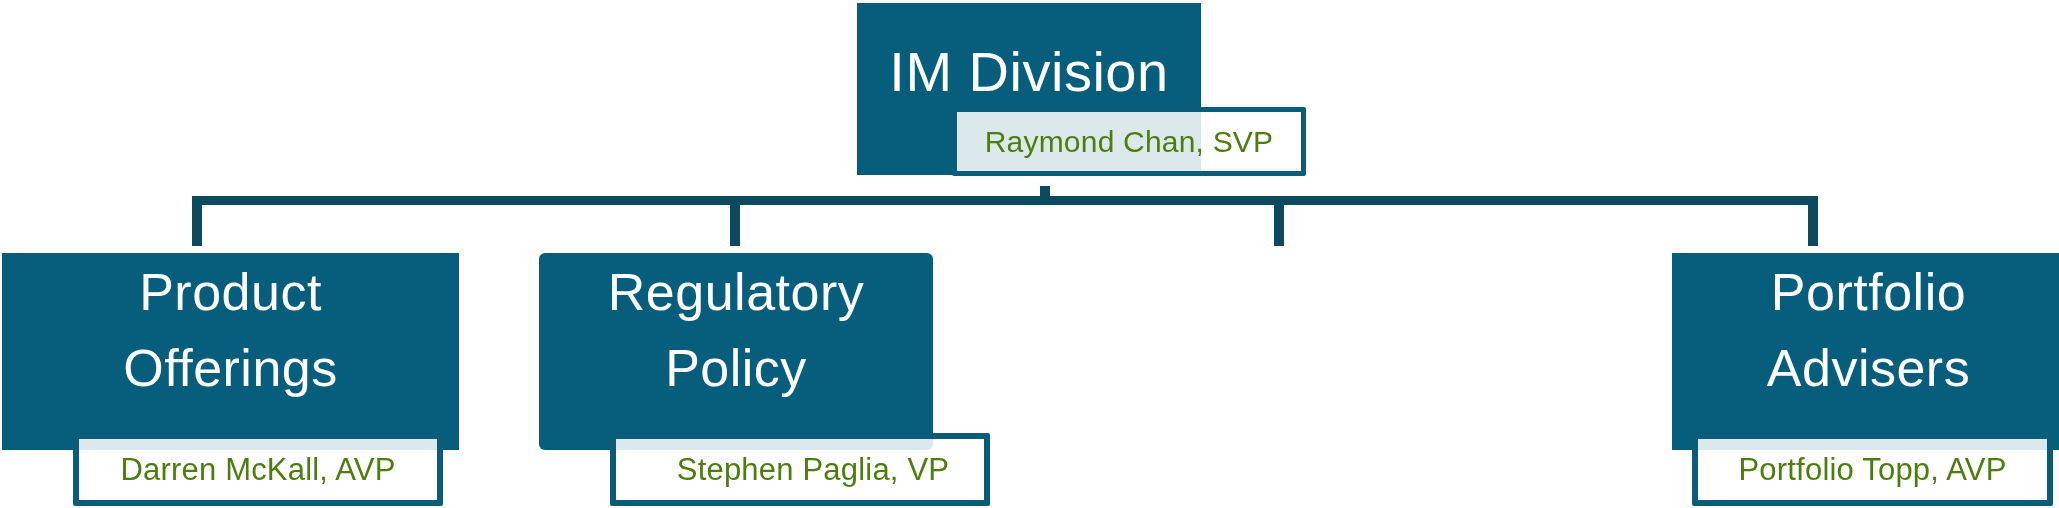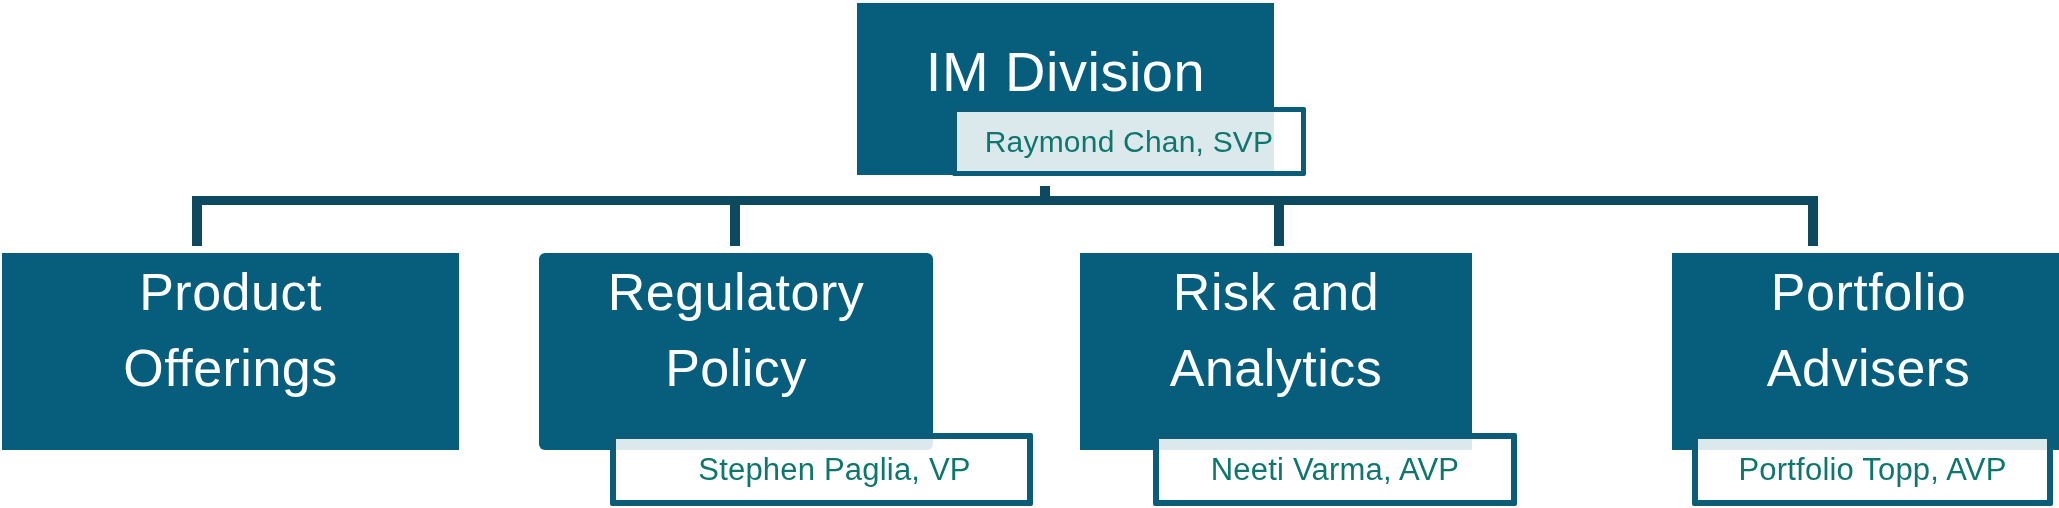--- a/index.html
+++ b/index.html
@@ -36,47 +36,47 @@
     align-items: center;
     justify-content: center;
     text-align: center;
   }
   .node-title {
     white-space: pre-line;
     line-height: 76px;
     font-size: 52px;
     letter-spacing: 0.5px;
   }
-  .node.root { left: 857px; top: 3px; width: 417px; height: 172px; padding-bottom: 34px; box-sizing: border-box; }
+  .node.root { left: 857px; top: 3px; width: 344px; height: 172px; padding-bottom: 34px; box-sizing: border-box; }
   .node.root .node-title { font-size: 56px; line-height: 60px; }
   .node.child { top: 253px; height: 197px; padding-bottom: 43px; box-sizing: border-box; }
   .node.n1 { left: 2px;    width: 457px; }
   .node.n2 { left: 539px;  width: 394px; border-radius: 6px; }
   .node.n3 { left: 1080px; width: 392px; }
   .node.n4 { left: 1672px; width: 393px; }
   
   .name-tag {
     position: absolute;
     background: rgba(255, 255, 255, 0.86);
     border: 6px solid #0a5c79;
     border-radius: 2px;
     box-sizing: border-box;
     display: flex;
     align-items: center;
     justify-content: center;
     text-align: center;
-    color: #0f766e;
+    color: #4d7c0f;
     z-index: 3;
   }
   .name-tag .person { font-size: 31px; letter-spacing: 0.2px; }
   .name-tag.root-tag { left: 952px; top: 107px; width: 354px; height: 69px; border-width: 5px; }
   .name-tag.root-tag .person { font-size: 30px; }
   .name-tag.child-tag { top: 433px; height: 73px; }
   .name-tag.t1 { left: 73px;   width: 370px; }
-  .name-tag.t2 { left: 610px;  width: 423px; padding-left: 26px; }
+  .name-tag.t2 { left: 610px;  width: 380px; padding-left: 26px; }
   .name-tag.t3 { left: 1153px; width: 364px; }
   .name-tag.t4 { left: 1692px; width: 361px; }
 </style>
 </head>
 <body>
 
 <div class="canvas">
 
   <div class="conn stub"></div>
   <div class="conn hline"></div>
@@ -89,36 +89,32 @@
     <div class="node-title">IM Division</div>
   </div>
   <div class="name-tag root-tag">
     <span class="person">Raymond Chan, SVP</span>
   </div>
 
   <div class="node child n1">
     <div class="node-title">Product
 Offerings</div>
   </div>
+  <div class="name-tag child-tag t1">
+    <span class="person">Darren McKall, AVP</span>
+  </div>
 
   <div class="node child n2">
     <div class="node-title">Regulatory
 Policy</div>
   </div>
   <div class="name-tag child-tag t2">
     <span class="person">Stephen Paglia, VP</span>
   </div>
 
-  <div class="node child n3">
-    <div class="node-title">Risk and
-Analytics</div>
-  </div>
-  <div class="name-tag child-tag t3">
-    <span class="person">Neeti Varma, AVP</span>
-  </div>
 
   <div class="node child n4">
     <div class="node-title">Portfolio
 Advisers</div>
   </div>
   <div class="name-tag child-tag t4">
     <span class="person">Portfolio Topp, AVP</span>
   </div>
 
 </div>

